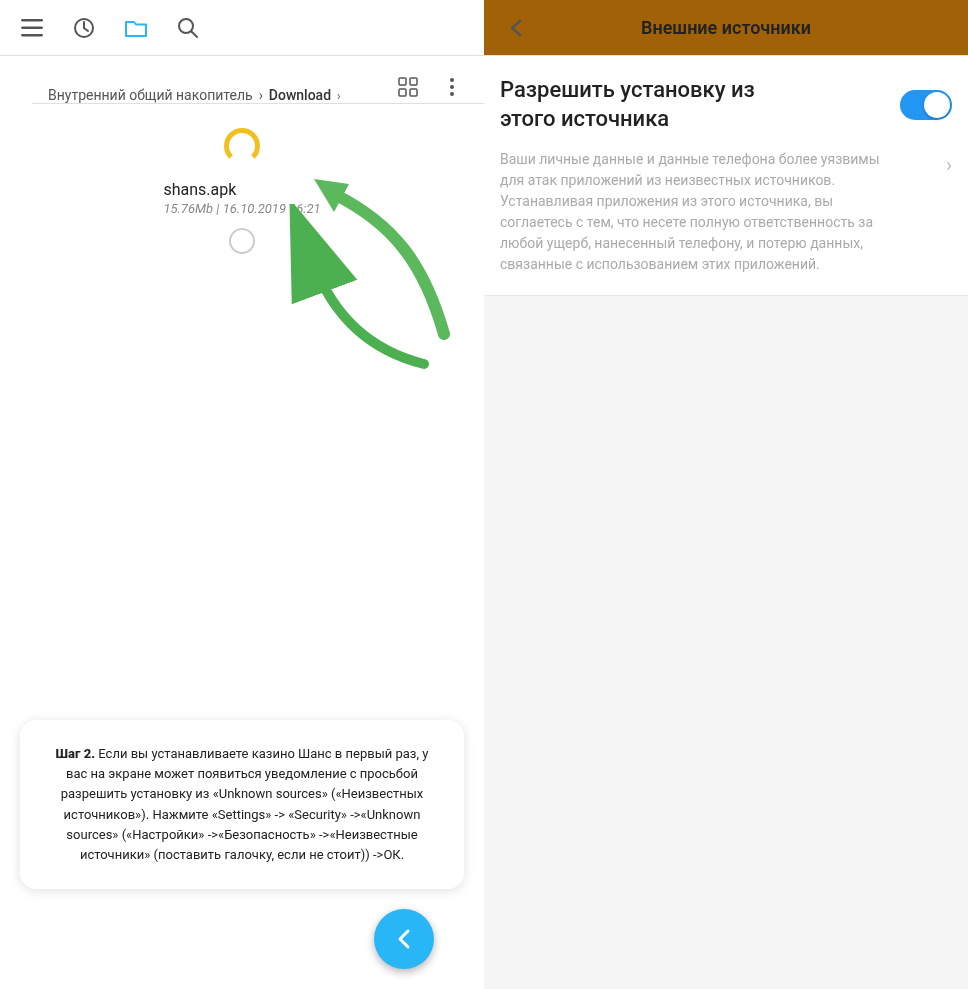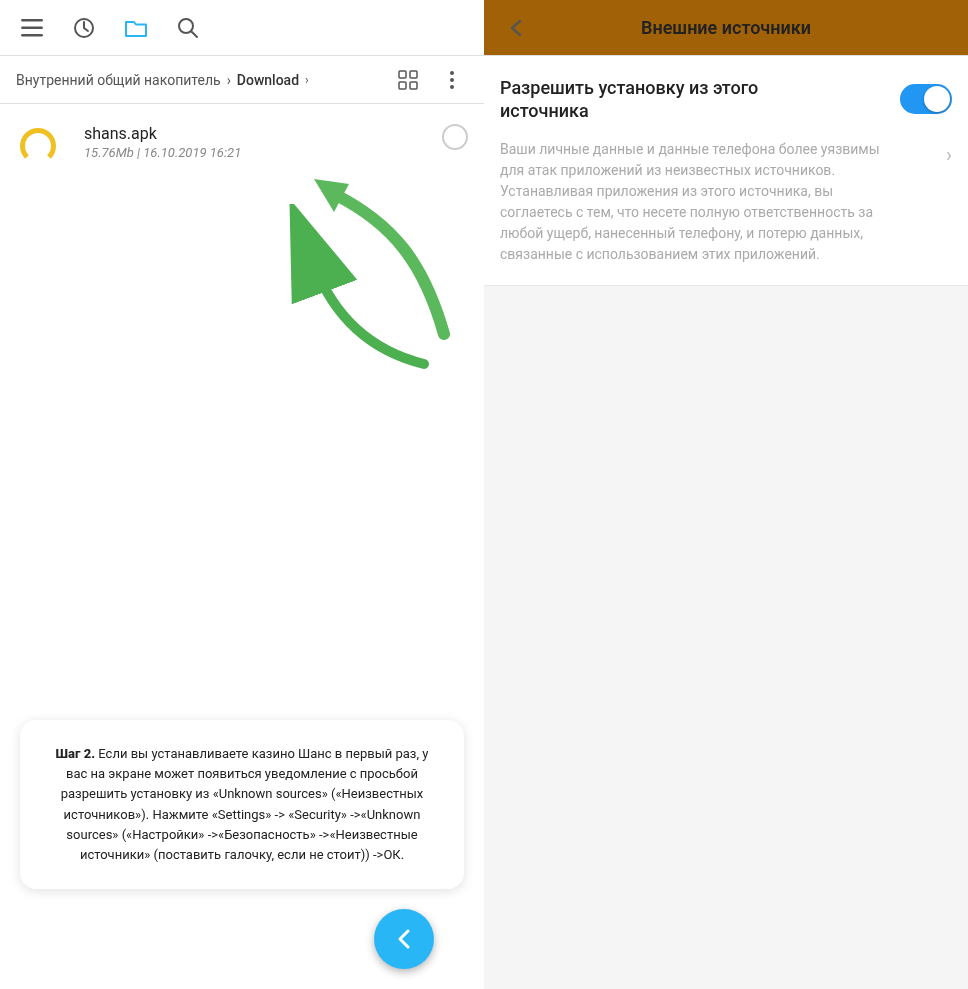--- a/index.html
+++ b/index.html
@@ -49,24 +49,25 @@
       height: 32px;
       display: flex;
       align-items: center;
       justify-content: center;
       cursor: pointer;
     }
 
     .breadcrumb-bar {
       height: 48px;
       display: flex;
-      align-items: center;
+      align-items: flex-end;
       padding: 0 16px;
       gap: 4px;
       border-bottom: 1px solid #e0e0e0;
+      margin-left: 32px;
     }
 
     .breadcrumb-text {
       font-size: 14px;
       color: #555;
     }
 
     .breadcrumb-sep {
       color: #555;
       font-size: 14px;
@@ -93,22 +94,24 @@
     }
 
     .file-list {
       flex: 1;
       padding: 8px 0;
       position: relative;
     }
 
     .file-item {
       display: flex;
+      align-items: center;
       padding: 12px 16px;
-      gap: 24px;
+      gap: 12px;
+      flex-direction: column;
     }
 
     .file-icon {
       width: 44px;
       height: 44px;
       display: flex;
       align-items: center;
       justify-content: center;
     }
 
@@ -233,21 +236,21 @@
     }
 
     .setting-row {
       display: flex;
       align-items: center;
       justify-content: space-between;
       margin-bottom: 16px;
     }
 
     .setting-label {
-      font-size: 18px;
+      font-size: 22px;
       color: #222;
       font-weight: 500;
       max-width: 280px;
       line-height: 1.3;
     }
 
     
     .toggle {
       width: 52px;
       height: 30px;

